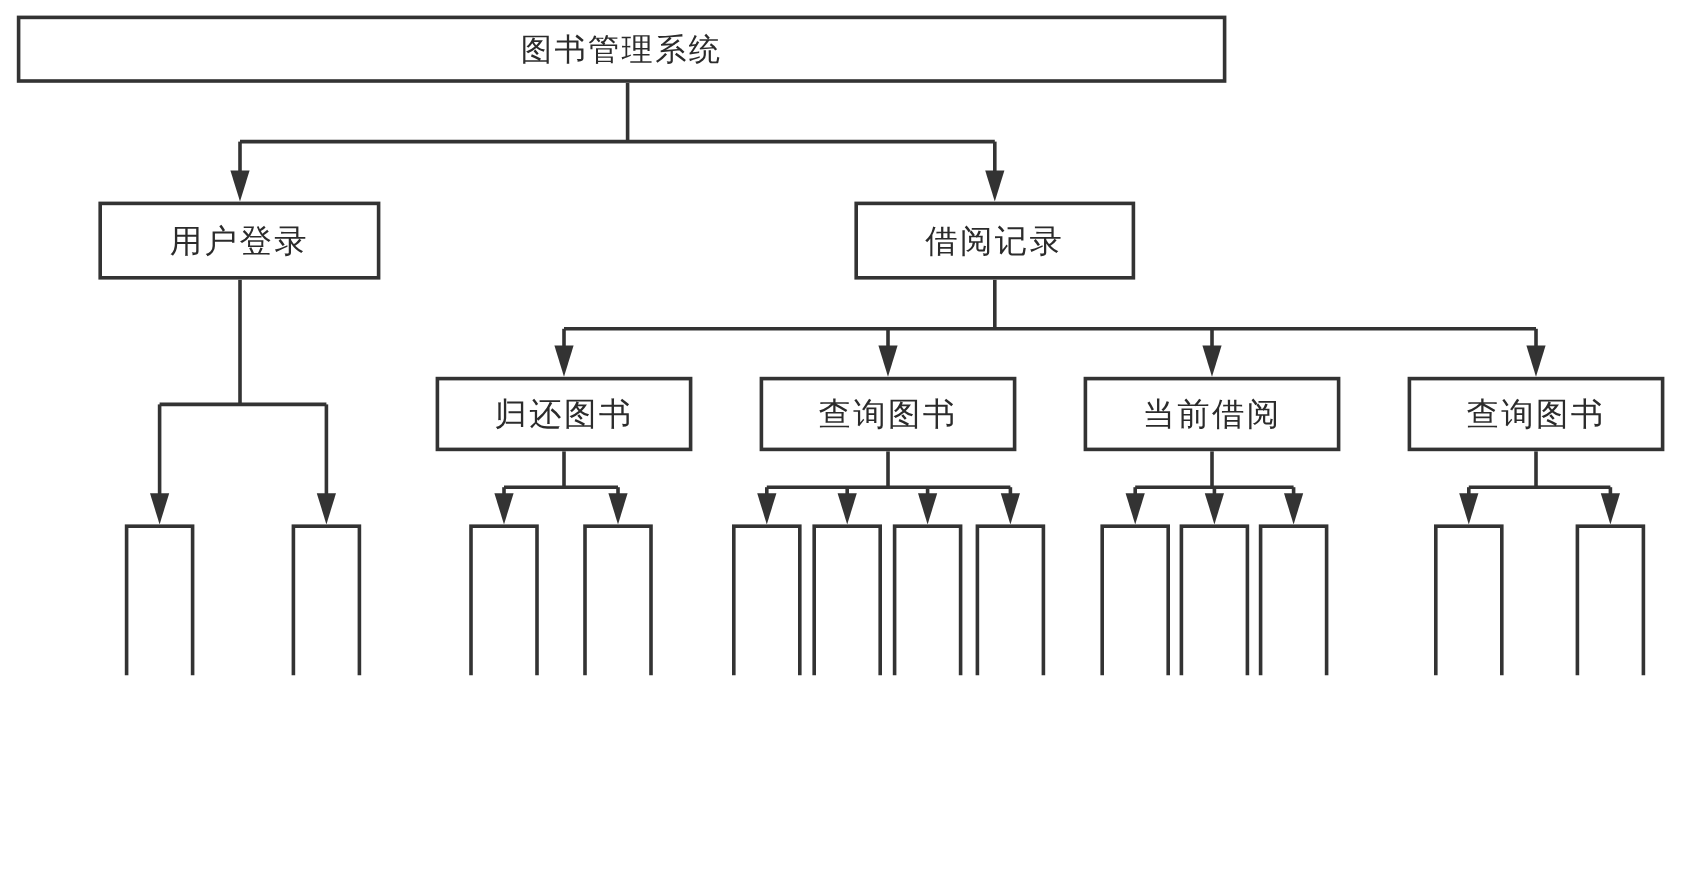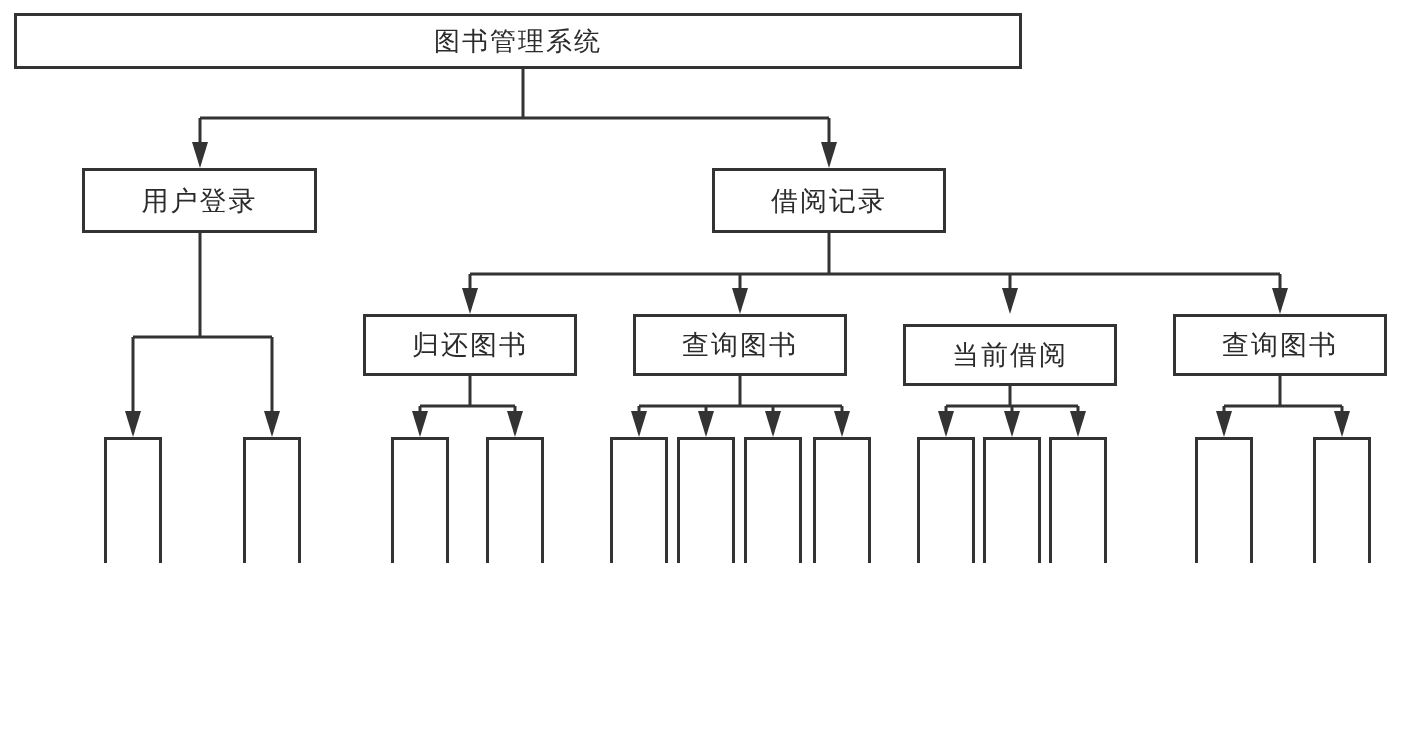--- a/index.html
+++ b/index.html
@@ -120,21 +120,21 @@
     <polygon class="arrowhead" points="1334,411 1350,411 1342,437"></polygon>
   </svg>
 
   <div class="node h root" style="left:14px;top:13px;width:1008px;height:56px">图书管理系统</div>
 
   <div class="node h" style="left:82px;top:168px;width:235px;height:65px">用户登录</div>
   <div class="node h" style="left:712px;top:168px;width:234px;height:65px">借阅记录</div>
 
   <div class="node h" style="left:363px;top:314px;width:214px;height:62px">归还图书</div>
   <div class="node h" style="left:633px;top:314px;width:214px;height:62px">查询图书</div>
-  <div class="node h" style="left:903px;top:324px;width:214px;height:62px">当前借阅</div>
+  <div class="node h" style="left:903px;top:314px;width:214px;height:62px">当前借阅</div>
   <div class="node h" style="left:1173px;top:314px;width:214px;height:62px">查询图书</div>
 
   <div class="node v" style="left:104px;top:437px;width:58px;height:296px">用户登录</div>
   <div class="node v" style="left:243px;top:437px;width:58px;height:296px">注销登录</div>
 
   <div class="node v" style="left:391px;top:437px;width:58px;height:296px">查询图书</div>
   <div class="node v" style="left:486px;top:437px;width:58px;height:296px">借阅图书</div>
 
   <div class="node v" style="left:610px;top:437px;width:58px;height:296px">查询图书</div>
   <div class="node v" style="left:677px;top:437px;width:58px;height:296px">新增图书（管理员）</div>

